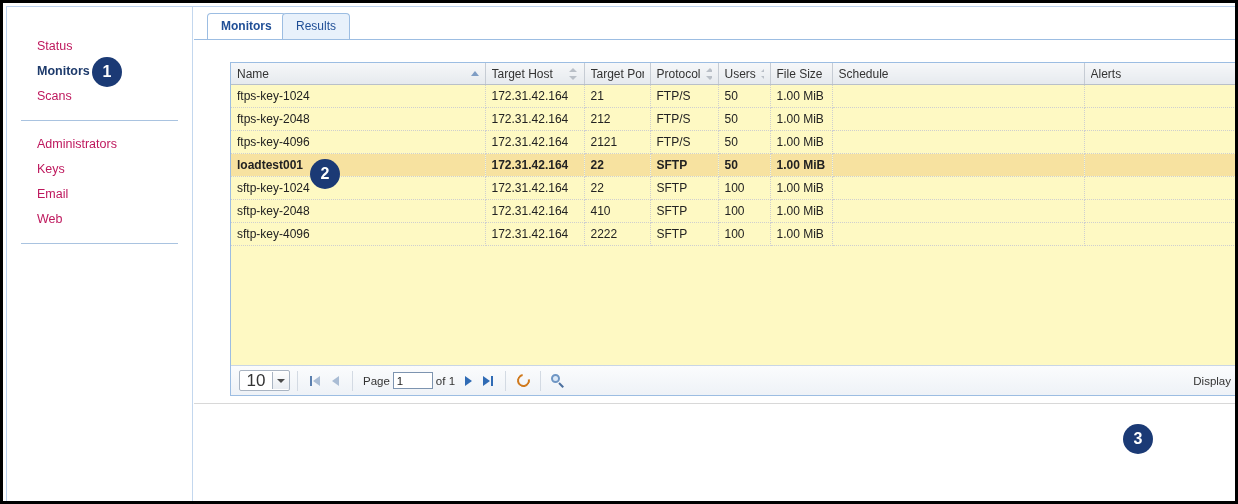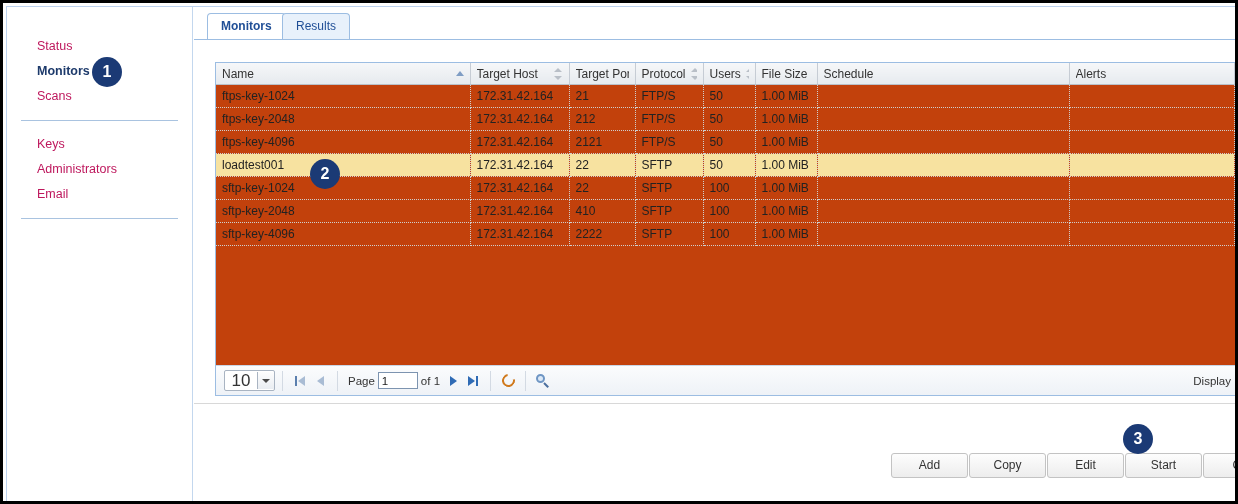--- a/index.html
+++ b/index.html
@@ -114,27 +114,27 @@
     right: 0;
     height: 364px;
     border-bottom: 1px solid #d8d8d8;
     box-sizing: border-box;
     background: #fff;
   }
 
   
   #grid {
     position: absolute;
-    left: 21px; top: 22px;
+    left: 36px; top: 22px;
     right: -2px;
     height: 334px;
     border: 1px solid #9cbde2;
     border-right: none;
     box-sizing: border-box;
-    background: #c2410c;
+    background: #fef9c3;
     overflow: hidden;
   }
   table.gridtable {
     border-collapse: collapse;
     width: 1018px;
     table-layout: fixed;
     font-size: 12px;
   }
   table.gridtable th {
     background: #eceff3;
@@ -164,21 +164,21 @@
     border-bottom: 1px dotted #cfcfcf;
     height: 22px;
     padding: 0 6px;
     color: #222;
     white-space: nowrap;
     overflow: hidden;
     font-size: 12px;
   }
   td.num, th.num .hdr-label { text-align: right; }
   td.num { text-align: left; }
-  tr.row-selected td { background: #f7e2a0; }
+  tr.row-selected td { background: #f7e2a0; font-weight: bold; }
 
   .sort-asc {
     display: inline-block;
     width: 0; height: 0;
     border-left: 4px solid transparent;
     border-right: 4px solid transparent;
     border-bottom: 5px solid #7f9dc4;
     margin-left: 5px;
     vertical-align: middle;
   }
@@ -377,27 +377,30 @@
         </li>
         <li class="nav-item">
           <span>Scans</span>
         </li>
       </ul>
 
       <div class="nav-divider"></div>
 
       <ul class="nav-group">
         <li class="nav-item">
+          <span>Administrators</span>
+        </li>
+        <li class="nav-item">
           <span>Keys</span>
         </li>
         <li class="nav-item">
-          <span>Administrators</span>
+          <span>Email</span>
         </li>
         <li class="nav-item">
-          <span>Email</span>
+          <span>Web</span>
         </li>
       </ul>
 
       <div class="nav-divider"></div>
     </div>
 
     <div id="main">
 
       <div id="tabstrip">
         <div class="tab" id="tab-monitors">
@@ -580,37 +583,20 @@
               <span class="mag-ico">
                   <span class="lens"></span>
                   <span class="handle"></span>
                 </span>
             </div>
             <span id="pager-display">Display</span>
           </div>
         </div>
       </div>
 
-      <div id="footer">
-        <div class="btn" id="btn-add">
-          <span>Add</span>
-        </div>
-        <div class="btn" id="btn-copy">
-          <span>Copy</span>
-        </div>
-        <div class="btn" id="btn-edit">
-          <span>Edit</span>
-        </div>
-        <div class="btn" id="btn-start">
-          <span>Start</span>
-        </div>
-        <div class="btn" id="btn-clear">
-          <span>Cle</span>
-        </div>
-      </div>
 
     </div>
   </div>
 
   <div class="badge" id="badge-1">
     <span>1</span>
   </div>
   <div class="badge" id="badge-2">
     <span>2</span>
   </div>

